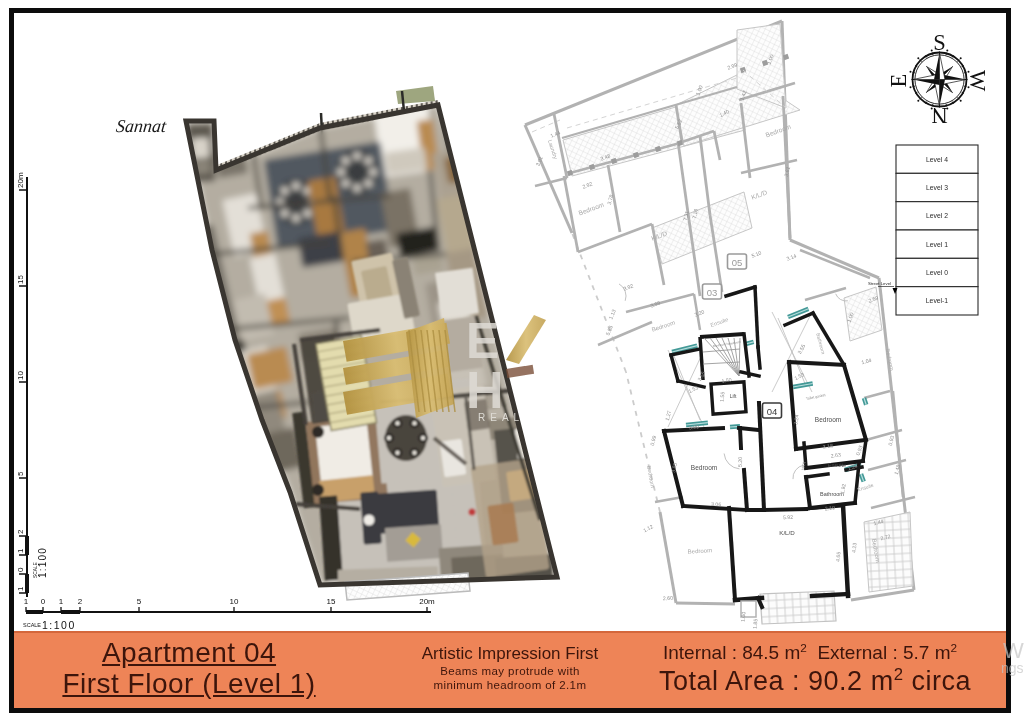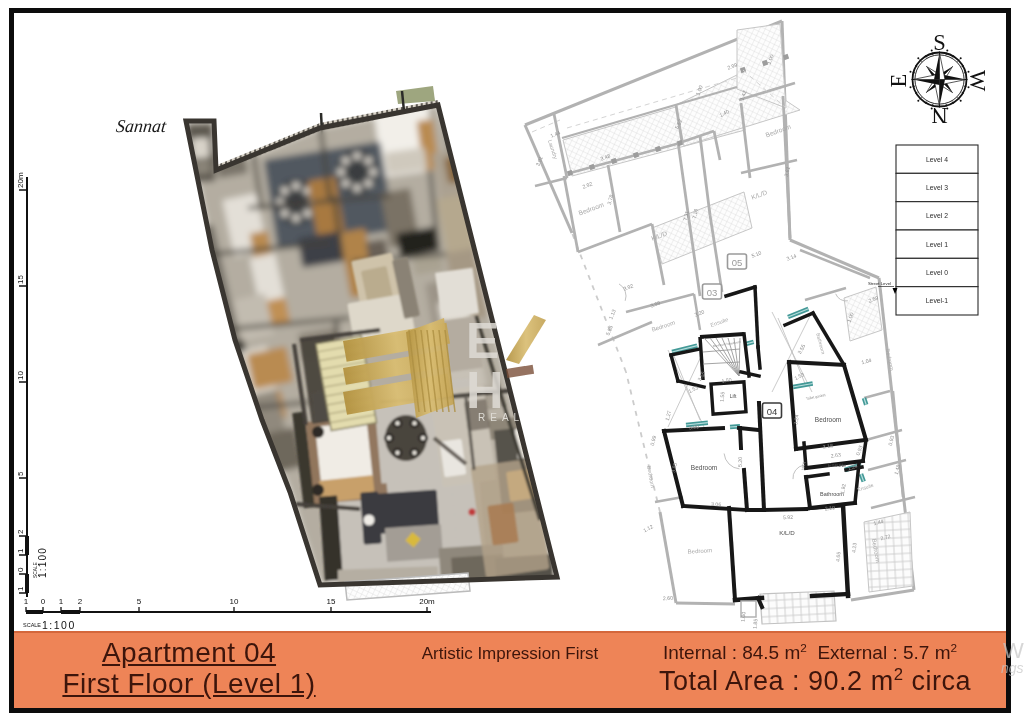--- a/index.html
+++ b/index.html
@@ -9,25 +9,26 @@
 .bt{position:absolute;color:#3d150b;white-space:nowrap;}
 sup{font-size:62%;vertical-align:super;line-height:0;}
 #sannat{position:absolute;left:106px;top:116px;width:70px;text-align:center;font-family:"Liberation Serif",serif;font-style:italic;font-size:18px;color:#1a1a1a;transform:skewX(-6deg);}
 .wmk{position:absolute;color:#c6c6c6;opacity:0.7;}
 </style></head><body>
 <div id="page">
 <div id="pborder"></div>
 <div id="banner"></div>
 <div class="bt" style="left:58px;top:637px;width:262px;text-align:center;font-size:28px;letter-spacing:0.5px;line-height:31px;text-decoration:underline;">Apartment 04<br>First Floor (Level 1)</div>
 <div class="bt" style="left:400px;top:644px;width:220px;text-align:center;font-size:17px;">Artistic Impression First</div>
+<div class="bt" style="left:400px;top:665px;width:220px;text-align:center;font-size:11.5px;line-height:13.5px;letter-spacing:0.4px;">Beams may protrude with<br>minimum headroom of 2.1m</div>
 <div class="bt" style="left:663px;top:642px;width:344px;text-align:left;font-size:19px;">Internal : 84.5 m<sup>2</sup>&nbsp; External : 5.7 m<sup>2</sup></div>
 <div class="bt" style="left:659px;top:666px;width:344px;text-align:left;font-size:27px;letter-spacing:0.5px;">Total Area : 90.2 m<sup>2</sup> circa</div>
 <div id="sannat">Sannat</div>
 <div class="wmk" style="left:1003px;top:638px;font-size:22px;">W</div>
-<div class="wmk" style="left:1001px;top:660px;font-size:14px;font-style:italic;">ngs</div>
+<div class="wmk" style="left:1001px;top:660px;font-size:14px;">ngs</div>
 <svg width="1024" height="723" style="position:absolute;left:0;top:0">
 <defs>
 <pattern id="ht" width="5" height="5" patternUnits="userSpaceOnUse" patternTransform="rotate(26)">
   <rect width="5" height="5" fill="#fdfdfd"></rect>
   <path d="M0,0H5M0,0V5" fill="none" stroke="#d2d2d2" stroke-width="0.7"></path>
 </pattern>
 <pattern id="tile" width="8" height="8" patternUnits="userSpaceOnUse" patternTransform="rotate(-3)">
   <rect width="8" height="8" fill="#fcfcfc"></rect>
   <path d="M0,0H8V8H0Z" fill="none" stroke="#cccccc" stroke-width="0.9"></path>
 </pattern>

